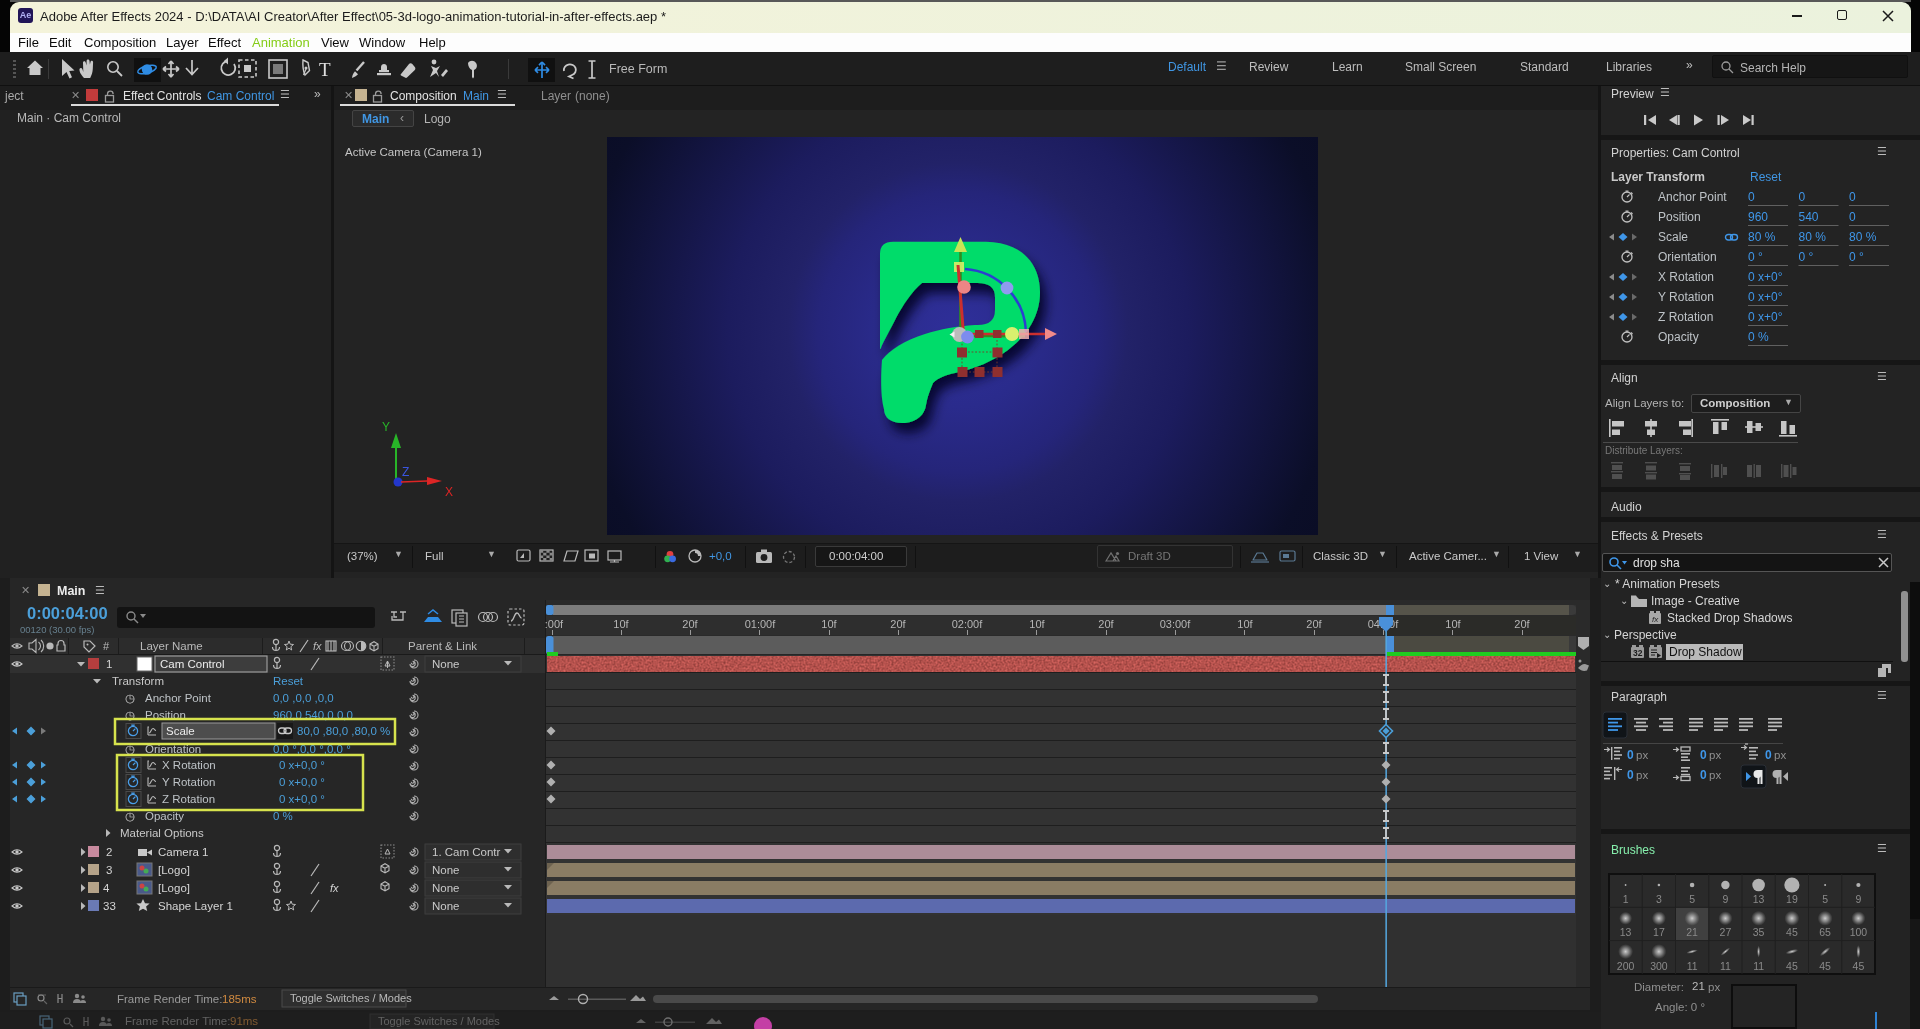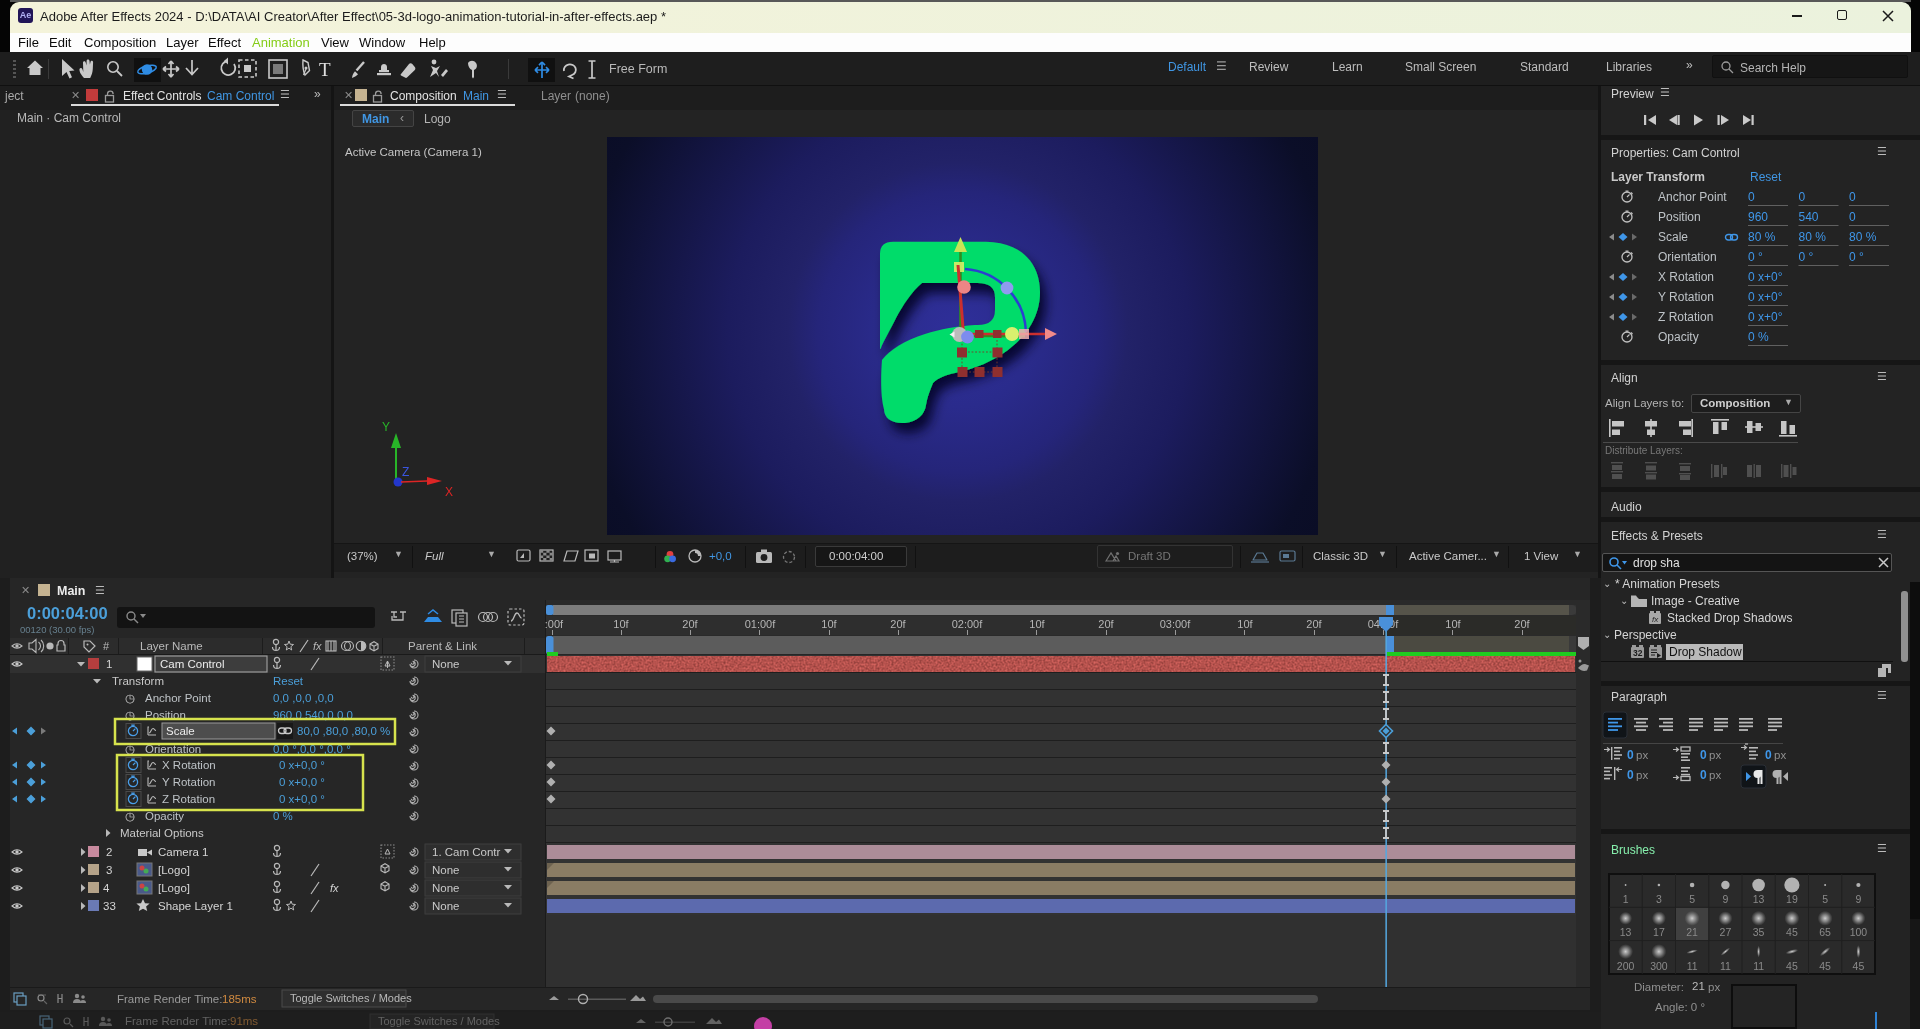--- a/index.html
+++ b/index.html
@@ -238,21 +238,21 @@
   <line x1="26" y1="64" x2="52" y2="63" stroke="#dd2525" stroke-width="1.6"></line>
   <path d="M67,63 L52,59 L52,67 Z" fill="#dd2525"></path>
   <text x="70" y="78" fill="#dd2525" font-size="12">X</text>
 </svg>
 
 <div class="abs" style="left:334px;top:543px;width:1264px;height:1px;background:#151515;"></div>
 <div class="abs" style="left:334px;top:544px;width:1264px;height:28px;background:#1d1d1d;"></div>
 <div class="txt" style="left:347px;top:550px;font-size:11.5px;color:#c9c9c9;">(37%)</div>
 <div class="txt" style="left:394px;top:549px;font-size:9px;color:#aaa;">▼</div>
 <div class="abs" style="left:412px;top:546px;width:1px;height:22px;background:#111;"></div>
-<div class="txt" style="left:425px;top:550px;font-size:11.5px;color:#c9c9c9;font-style:italic;">Full</div>
+<div class="txt" style="left:425px;top:550px;font-size:11.5px;color:#c9c9c9;">Full</div>
 <div class="txt" style="left:487px;top:549px;font-size:9px;color:#aaa;">▼</div>
 <svg class="abs" style="left:516px;top:549px;" width="130" height="16">
   <g stroke="#b9b9b9" fill="none" stroke-width="1.2">
     <rect x="1" y="1" width="13" height="11" rx="1.5"></rect>
       <path d="M4,9 L8,4 L8,9 Z" fill="#b9b9b9" stroke="none"></path>
     <g transform="translate(24,0)">
         <rect x="0" y="1" width="13" height="11"></rect>
         <path d="M0,1 h3.2 v2.7 h-3.2 z M6.4,1 h3.2 v2.7 h-3.2 z M3.2,3.7 h3.2 v2.7 h-3.2 z M9.6,3.7 h3.2 v2.7 h-3.2 z M0,6.4 h3.2 v2.7 h-3.2 z M6.4,6.4 h3.2 v2.7 h-3.2 z M3.2,9.1 h3.2 v2.6 h-3.2 z M9.6,9.1 h3.2 v2.6 h-3.2 z" fill="#888" stroke="none"></path>
       </g>
     <path d="M48,12 L51,2 L62,2 L59,12 Z"></path>

